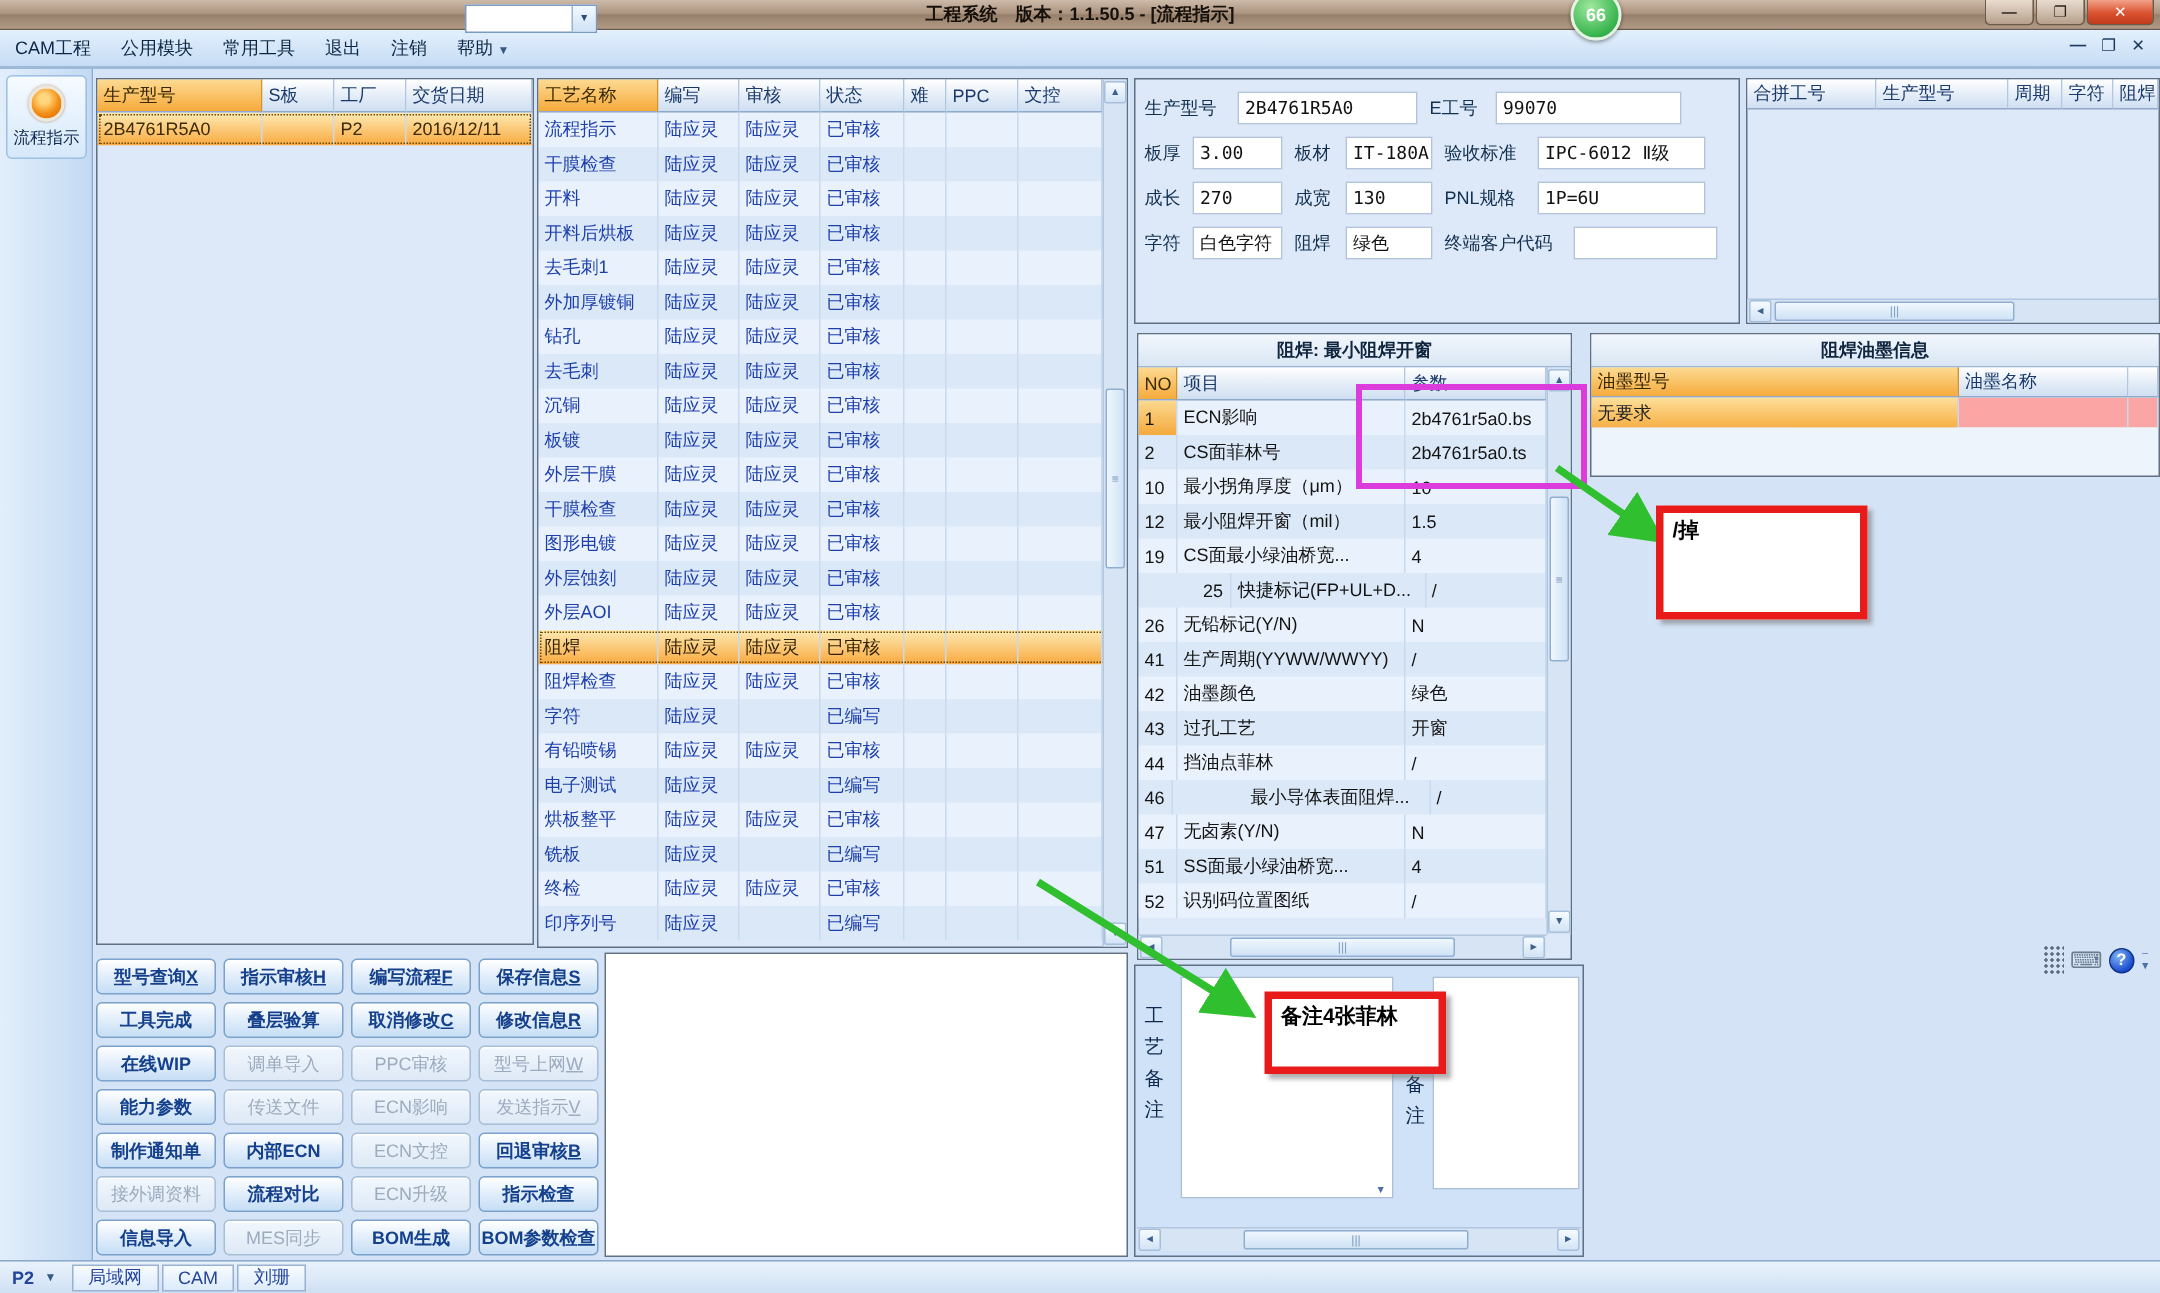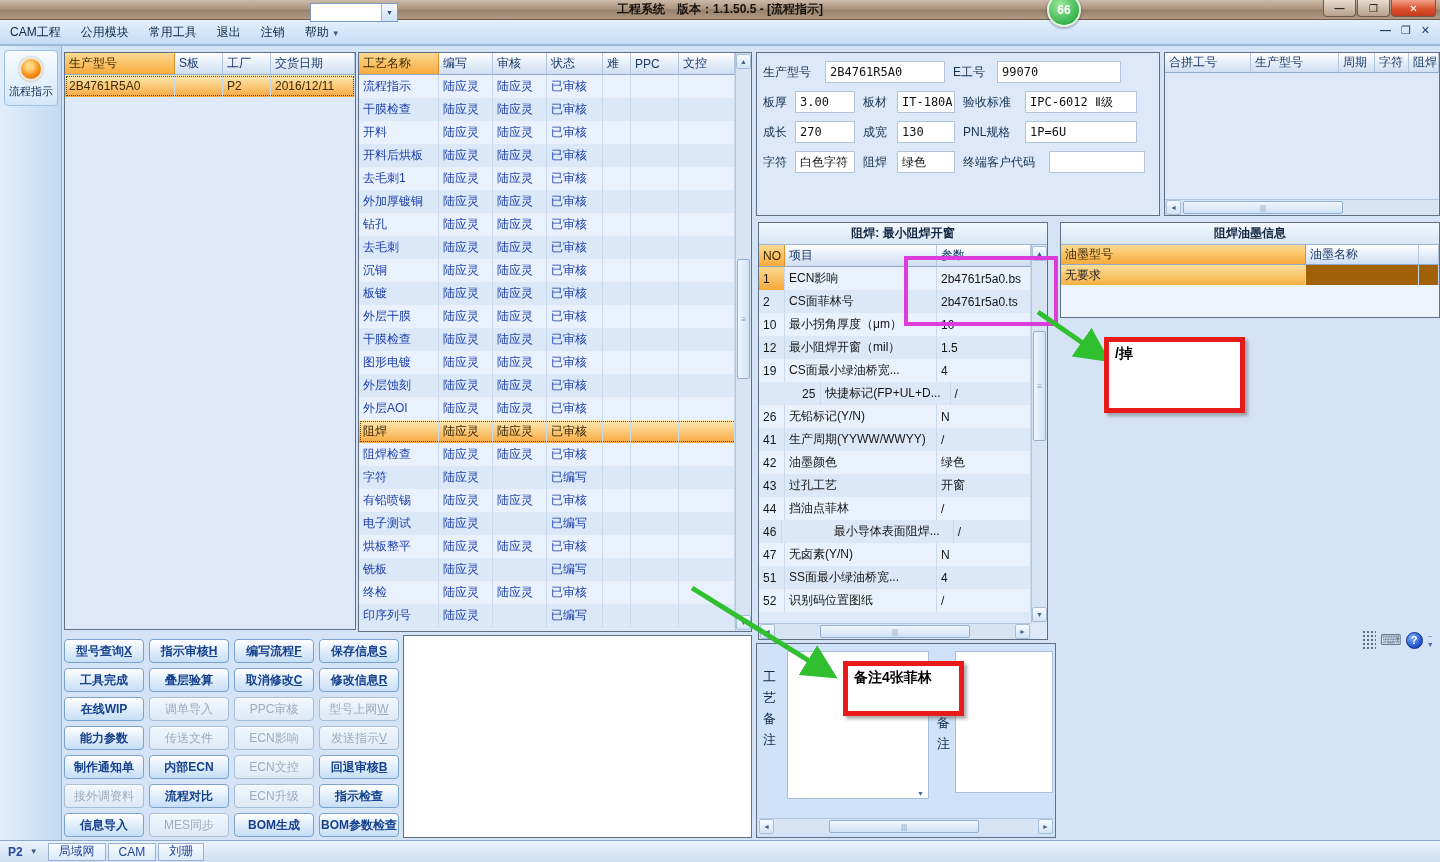--- a/index.html
+++ b/index.html
@@ -42,21 +42,21 @@
 .trow:nth-child(even){background:#dbe8f8;}
 .tcell{border-right:1px solid #c9daee;display:flex;align-items:center;padding:0 4px;font-size:12px;color:#1d3faa;overflow:hidden;white-space:nowrap;}
 .trow.sel{background:linear-gradient(#fdeab5,#f9a93e);outline:1px dotted #6b4a00;outline-offset:-2px;}
 .trow.sel .tcell{color:#301f00;}
 
 #model-table .trow{height:22px;background:linear-gradient(#fdeab5,#f9a93e);outline:1px dotted #6b4a00;outline-offset:-2px;}
 #model-table .tcell{color:#3c2a00;}
 #params-table .trow{height:23px;}
 #params-table .tcell{color:#141414;}
 #params-table .trow:first-child .tcell:first-child{background:linear-gradient(#fcd98f,#f4a93c);}
-#ink-table .trow{height:20px;background:#a16207;}
+#ink-table .trow{height:20px;background:#fca5a5;}
 #ink-table .tcell{color:#222;}
 #ink-table .trow .tcell:first-child{background:linear-gradient(#fddf9b,#f6b045);}
 #ink-table .tbl-hcell{height:20px;}
 #merge-table .tbl-hcell{height:20px;}
 
 
 .sbv{position:absolute;width:16px;background:#d7e4f4;border-left:1px solid #b2c6e0;display:flex;flex-direction:column;align-items:center;}
 .sbh{position:absolute;height:16px;background:#d7e4f4;border-top:1px solid #b2c6e0;display:flex;align-items:center;}
 .sbtn{width:15px;height:15px;background:linear-gradient(#f6fbff,#d2e3f5);border:1px solid #a6c0dc;border-radius:2px;color:#3d618f;font-size:7px;display:flex;align-items:center;justify-content:center;flex:none;}
 .sthumb-v{width:13px;background:linear-gradient(90deg,#f0f7fd,#cfe2f5);border:1px solid #90afd2;border-radius:2px;color:#7d9cbf;font-size:8px;display:flex;align-items:center;justify-content:center;}

